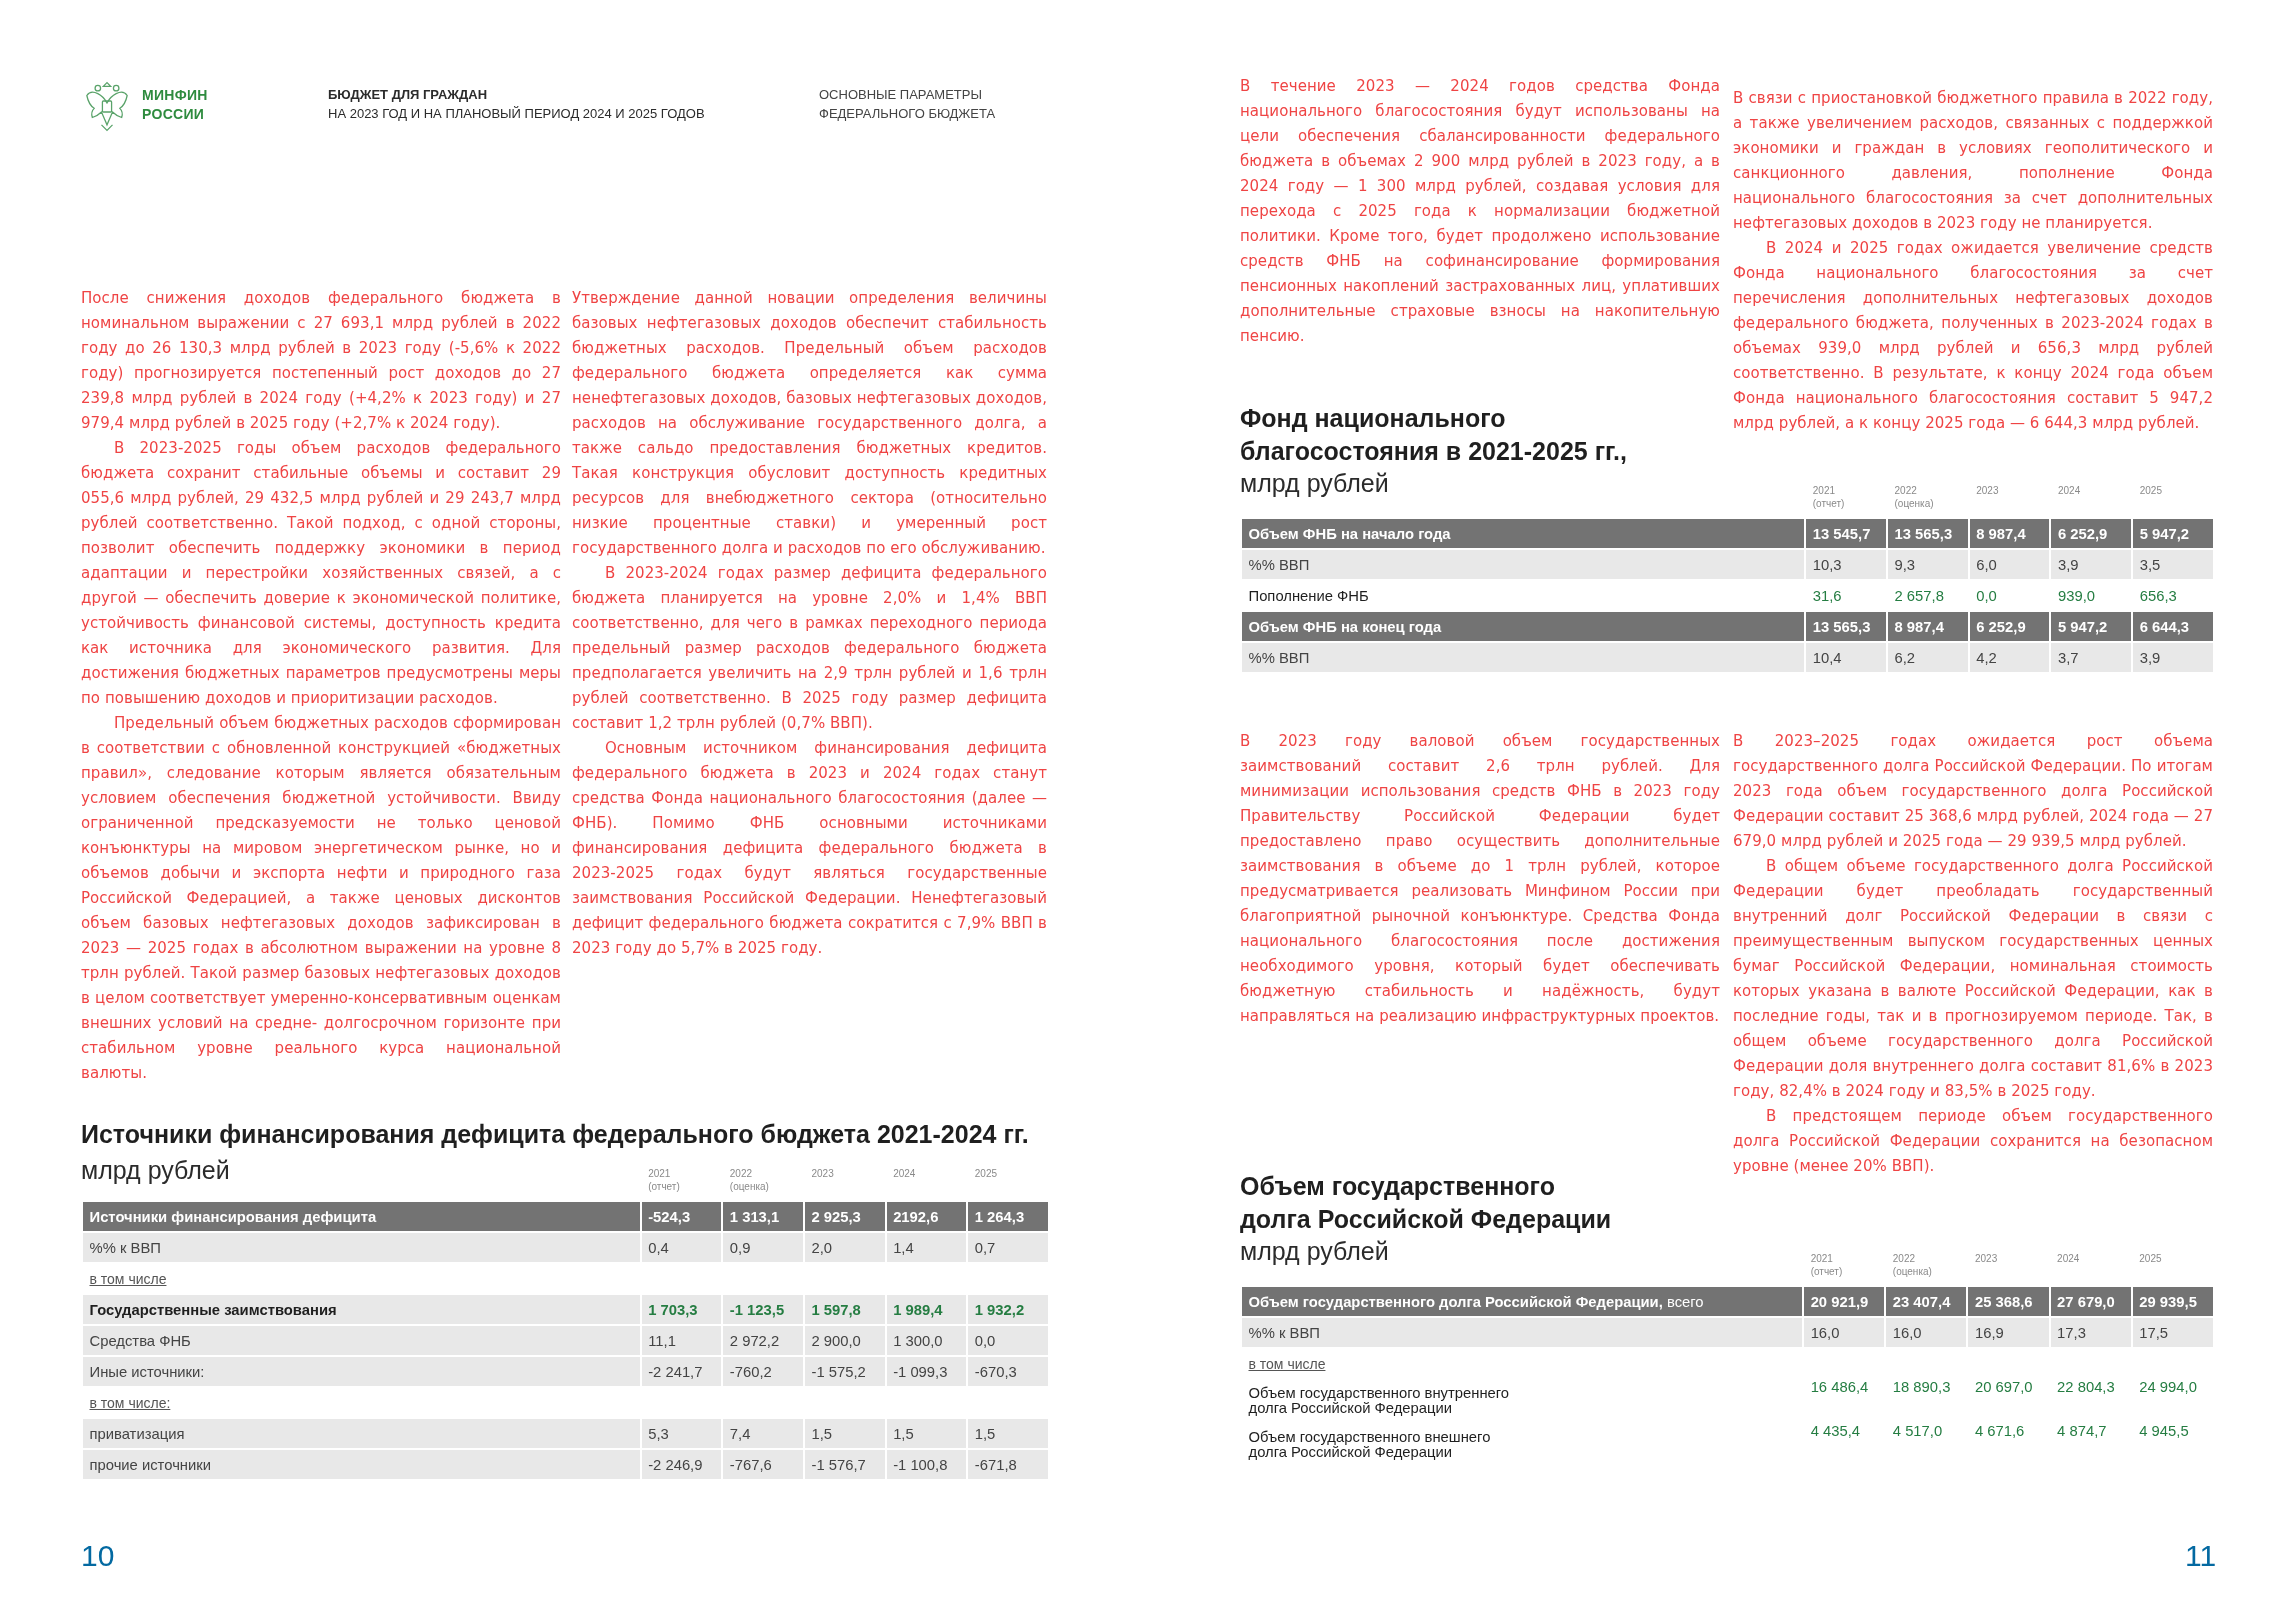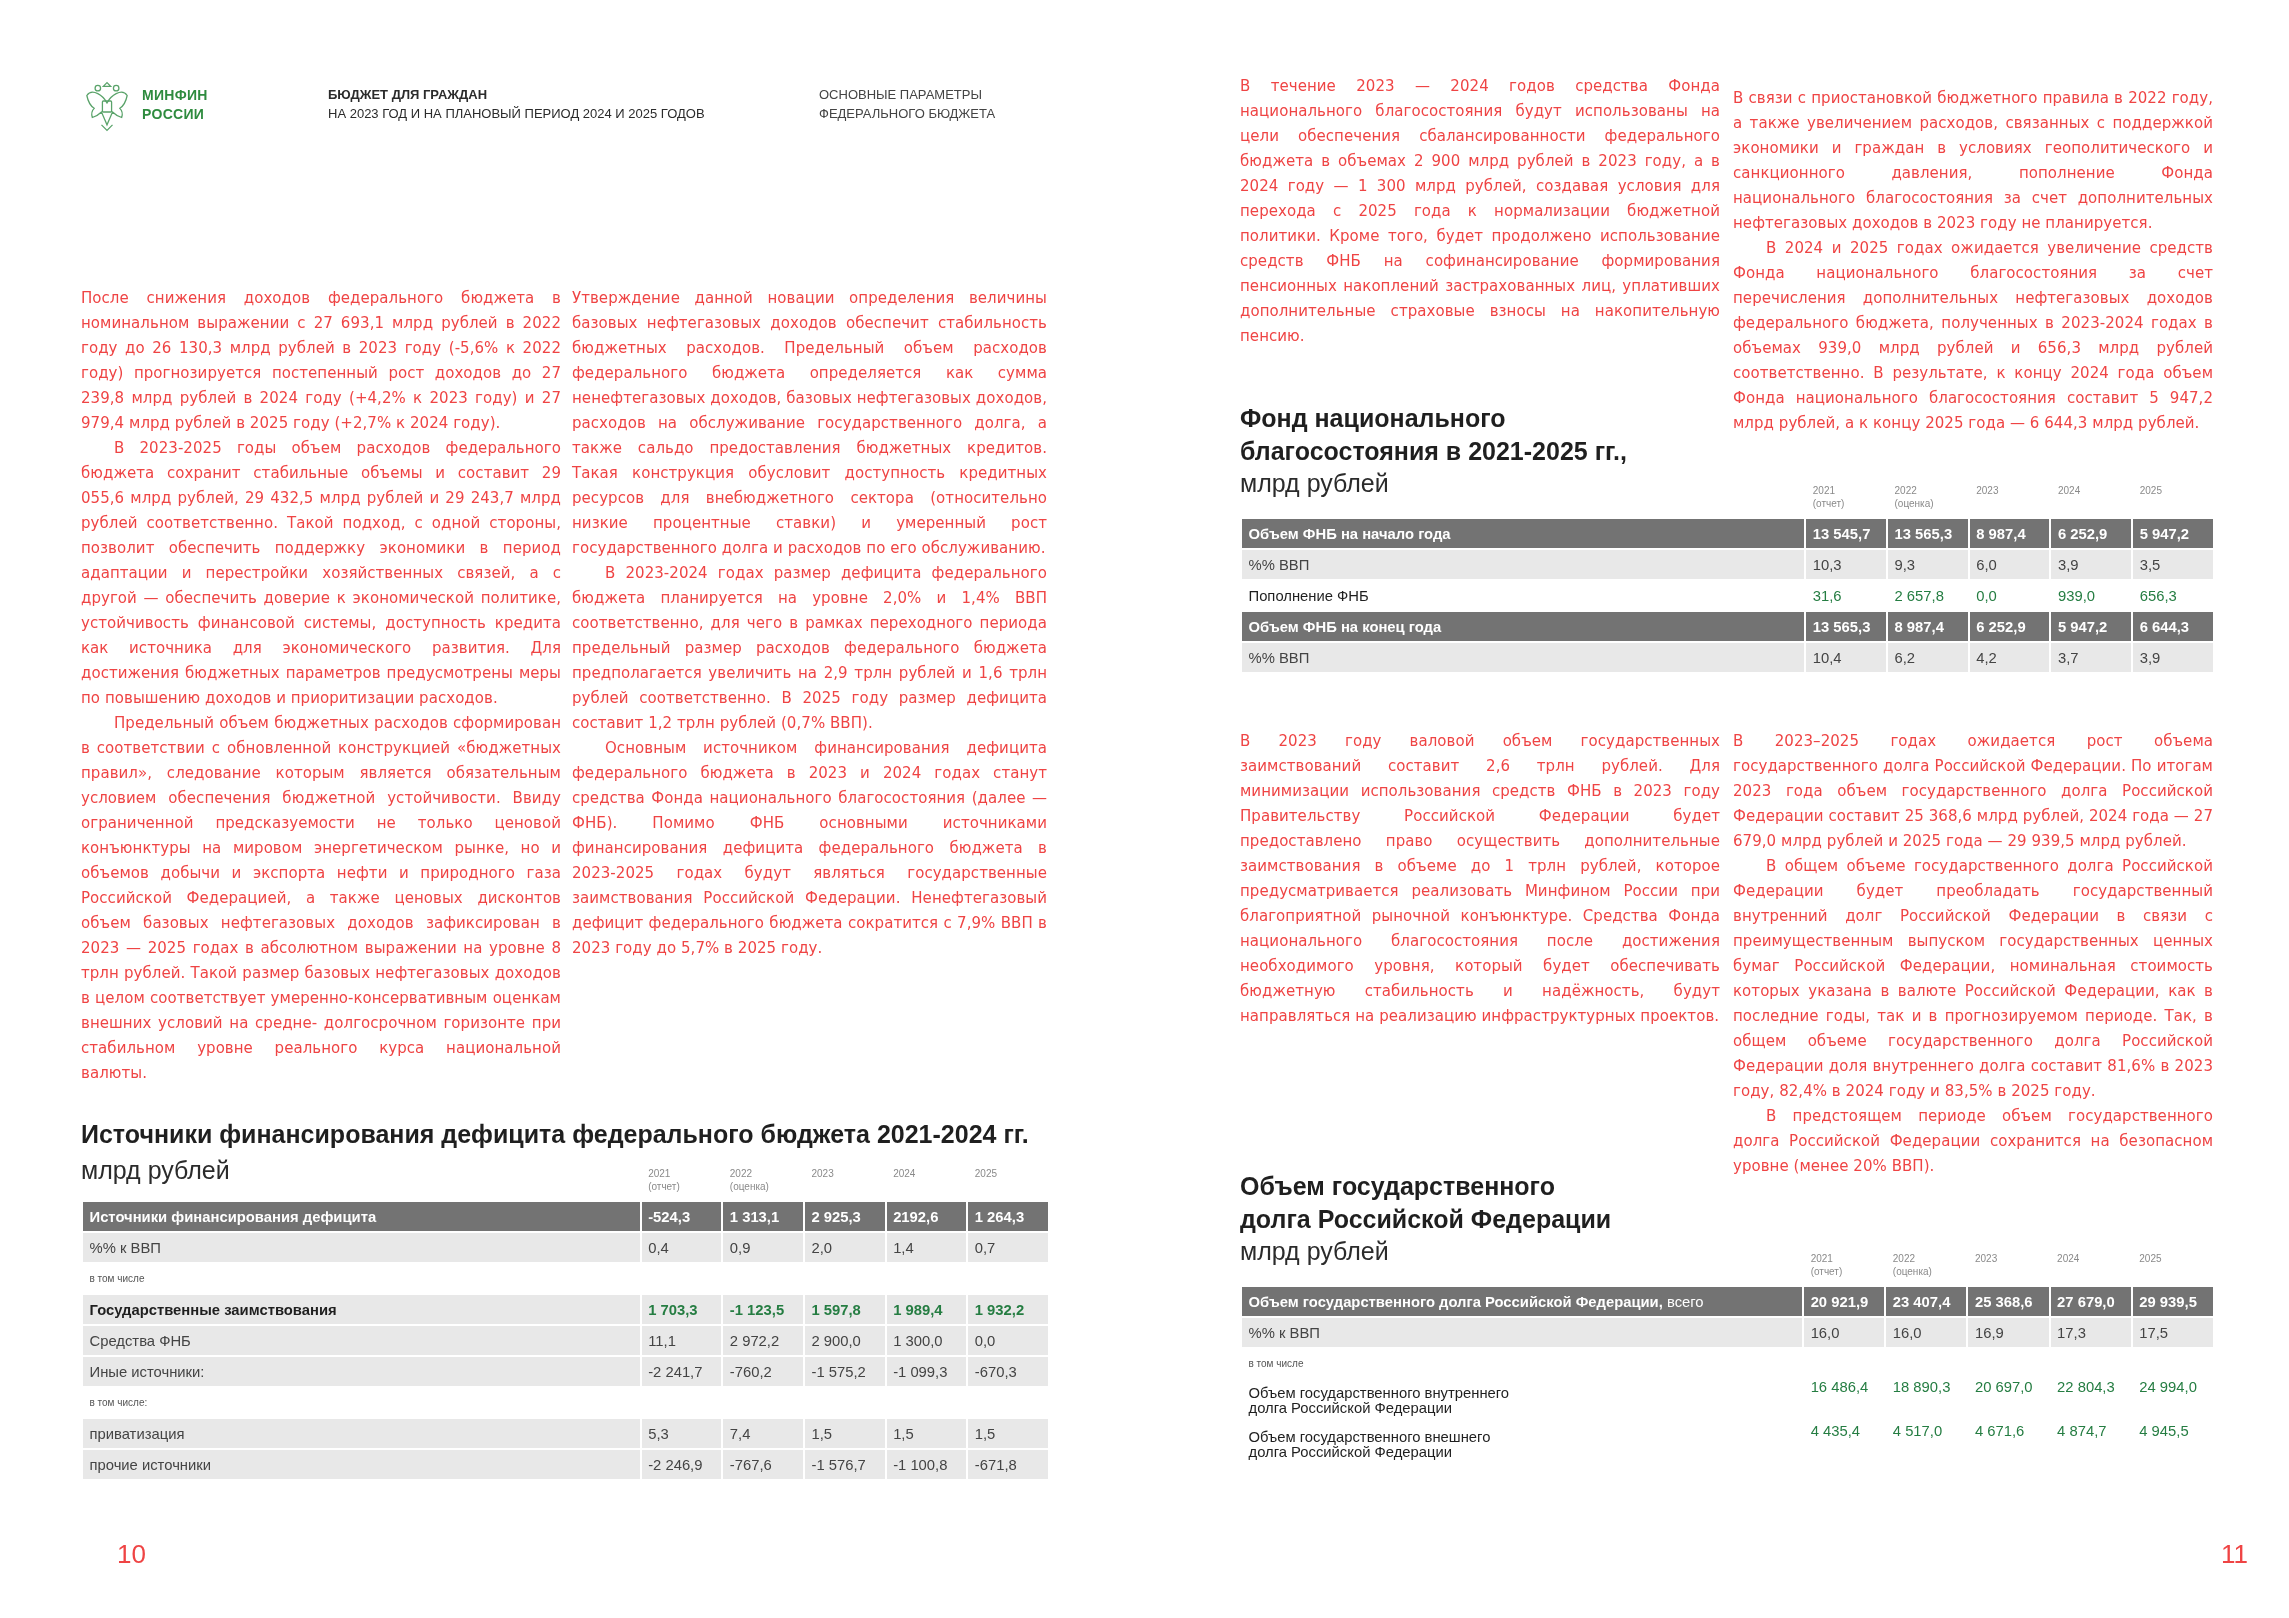--- a/index.html
+++ b/index.html
@@ -26,31 +26,31 @@
   
   .sec-title { position: absolute; font-family: "Liberation Sans", sans-serif; font-weight: bold; color: #1f1f1f; }
   .sec-unit { position: absolute; font-family: "Liberation Sans", sans-serif; font-weight: normal; color: #2b2b2b; font-size: 25px; }
 
   
   .tbl { position: absolute; border-collapse: separate; border-spacing: 2.8px 2.8px; font-family: "Liberation Sans", sans-serif; }
   .tbl td { font-size: 14.8px; padding: 0 6.5px; height: 29px; vertical-align: middle; white-space: nowrap; }
   .tbl .yr { font-size: 10px; line-height: 13px; color: #8a8a8a; vertical-align: top; height: 33px; padding-top: 0; }
   .tbl tr.green td { background: #737373; color: #ffffff; font-weight: bold; }
   .tbl tr.grey td { background: #e8e8e8; color: #444; }
-  .tbl tr.plain td { background: transparent; color: #555; font-size: 10px; }
+  .tbl tr.plain td { background: transparent; color: #555; font-size: 14px; text-decoration: underline; }
   .tbl tr.boldrow td { background: transparent; font-weight: normal; color: #1f1f1f; }
   .tbl tr.boldrow td.num { color: #257d42; }
   .tbl tr.boldgrey td { background: #e8e8e8; font-weight: bold; color: #1f1f1f; }
   .tbl tr.boldgrey td.num { color: #257d42; }
   .tbl td.label { width: auto; }
   .tbl td.num { width: 78px; }
   .tbl td .lite { font-weight: normal; }
   .tbl tr.tall td { height: 42px; line-height: 14.8px; }
 
-  .page-num { position: absolute; font-family: "Liberation Sans", sans-serif; font-size: 26px; color: #ef4444; top: 1539px; margin-left: 36px; }
+  .page-num { position: absolute; font-family: "Liberation Sans", sans-serif; font-size: 30px; color: #0369a1; top: 1539px; }
 </style>
 </head>
 <body>
 
 <div class="page page-left">
 
   <div class="header">
     <svg class="logo" viewBox="0 0 56 60">
       <g fill="none" stroke="#5aa36a" stroke-width="1.4">
         <path d="M28 4 l-4 4 h8z"></path>

